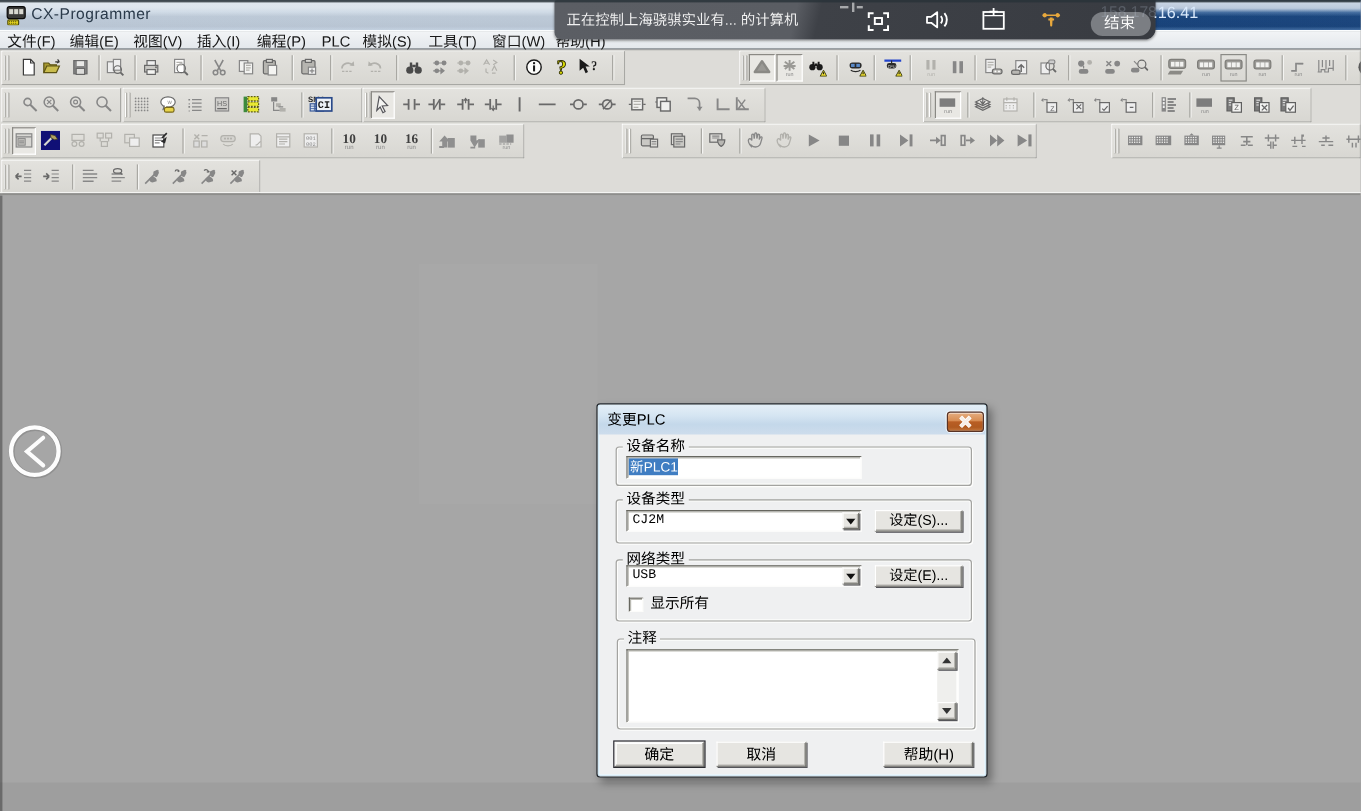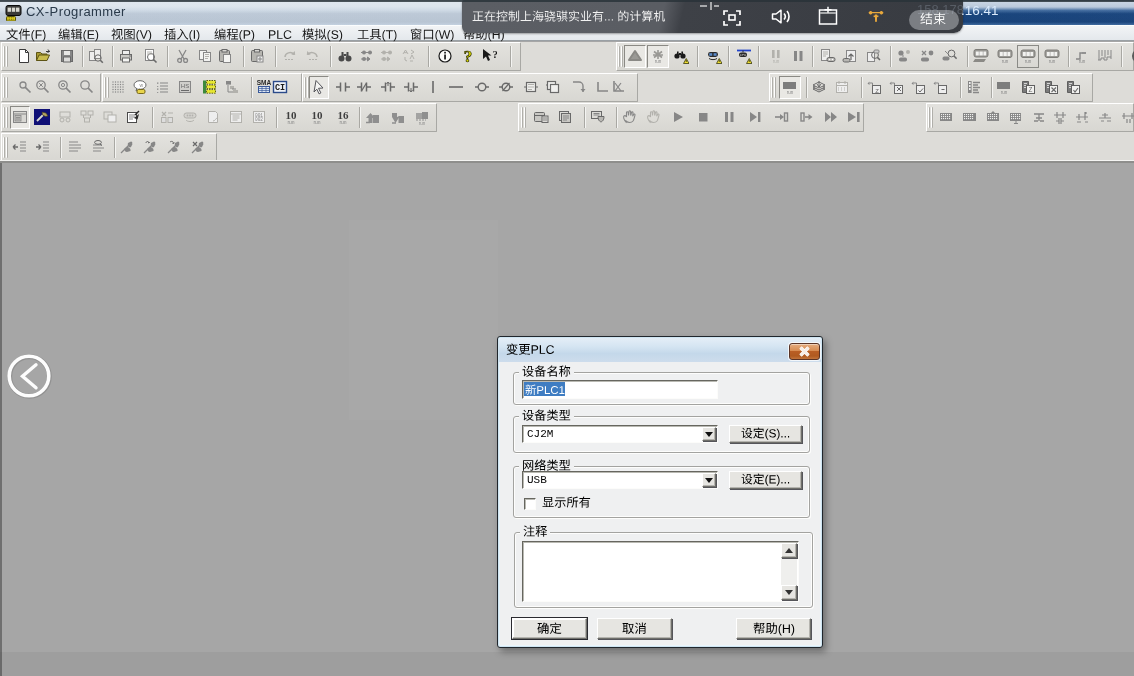--- a/index.html
+++ b/index.html
@@ -404,21 +404,21 @@
         <rect x="6" y="7" width="4" height="3" fill="#b2b1ac"></rect>
         <rect x="9" y="11" width="5" height="3" fill="#b2b1ac"></rect>
         <path d="M4 6v7h5M8 10h4" stroke="#878787" fill="none"></path>
       </svg></div>
     <div class="tsep" style="left:251px;top:35px"></div>
     <div class="ic" style="left:256px;top:37px"><svg width="16" height="16" viewBox="0 0 16 16">
         <text x="8" y="6" font-size="6.5" text-anchor="middle" font-weight="bold" fill="#2a2a2a" font-family="Liberation Sans">SMA</text>
         <rect x="2.5" y="7.5" width="11" height="6" fill="#dfe8f4" stroke="#3a5a9a"></rect>
         <path d="M2.5 9.5h11M2.5 11.5h11M6 7.5v6M10 7.5v6" stroke="#3a5a9a" stroke-width=".7"></path>
       </svg></div>
-    <div class="ic" style="left:272px;top:37px"><svg width="16" height="16" viewBox="0 0 16 16">
+    <div class="ic" style="left:262px;top:37px"><svg width="16" height="16" viewBox="0 0 16 16">
         <rect x="1.5" y="2.5" width="13" height="11" fill="#eef2f8" stroke="#2a4a8a" stroke-width="1.4"></rect>
         <text x="8" y="11" font-size="8.5" text-anchor="middle" font-weight="bold" fill="#1a1a1a" font-family="Liberation Mono">CI</text>
       </svg></div>
     <div class="tpanel" style="left:302px;top:31px;width:336px"></div>
     <div class="grip" style="left:304px;top:35px"></div>
     <div class="grip" style="left:307px;top:35px"></div>
     <div class="sunkbtn" style="left:309px;top:34px;width:20px;height:23px"></div>
     <div class="ic" style="left:311px;top:37px"><svg width="16" height="16" viewBox="0 0 16 16">
         <path d="M5 1.5l7 7.5-4.5.3 2.4 4.6-1.8 1-2.3-4.7L3 13z" fill="#f4f4f2" stroke="#55555a"></path>
       </svg></div>

